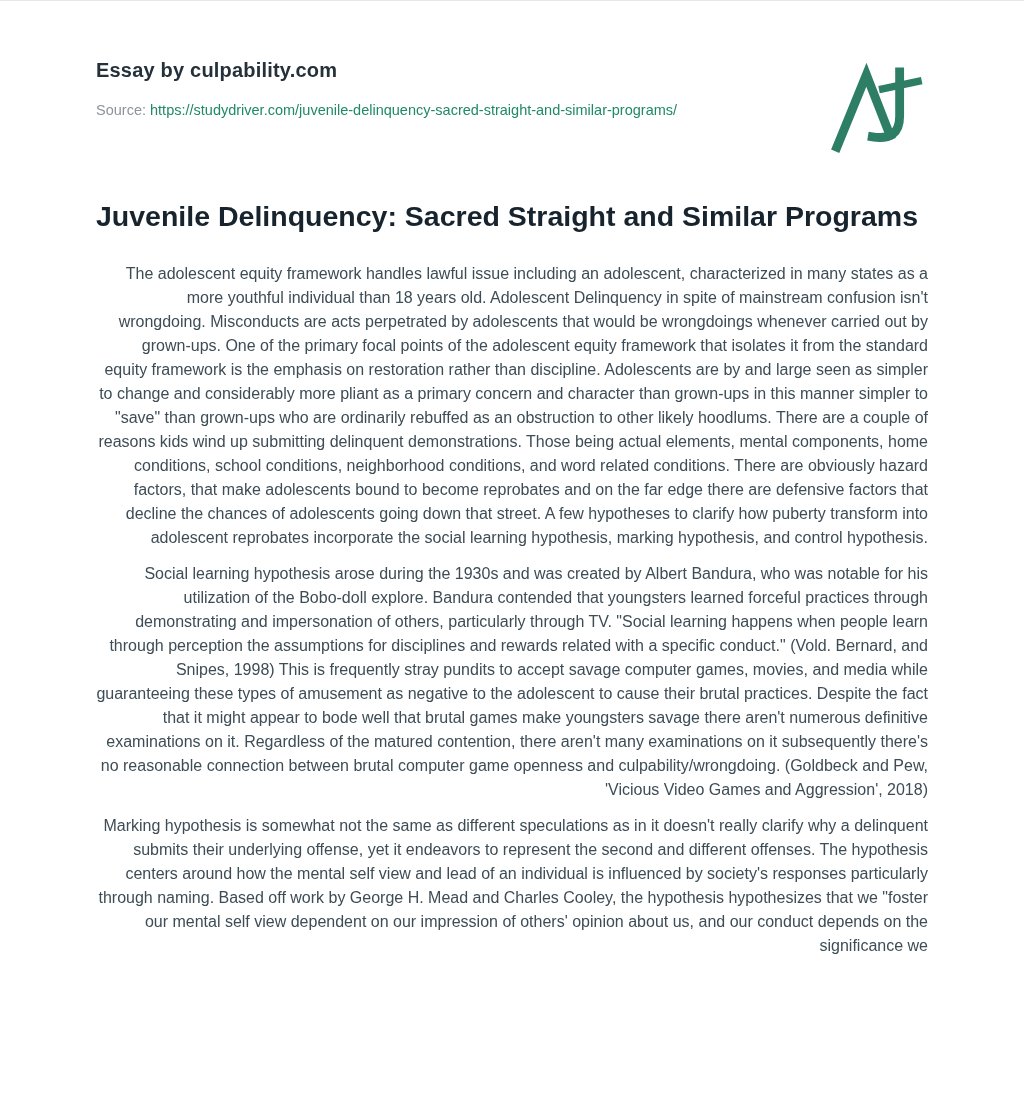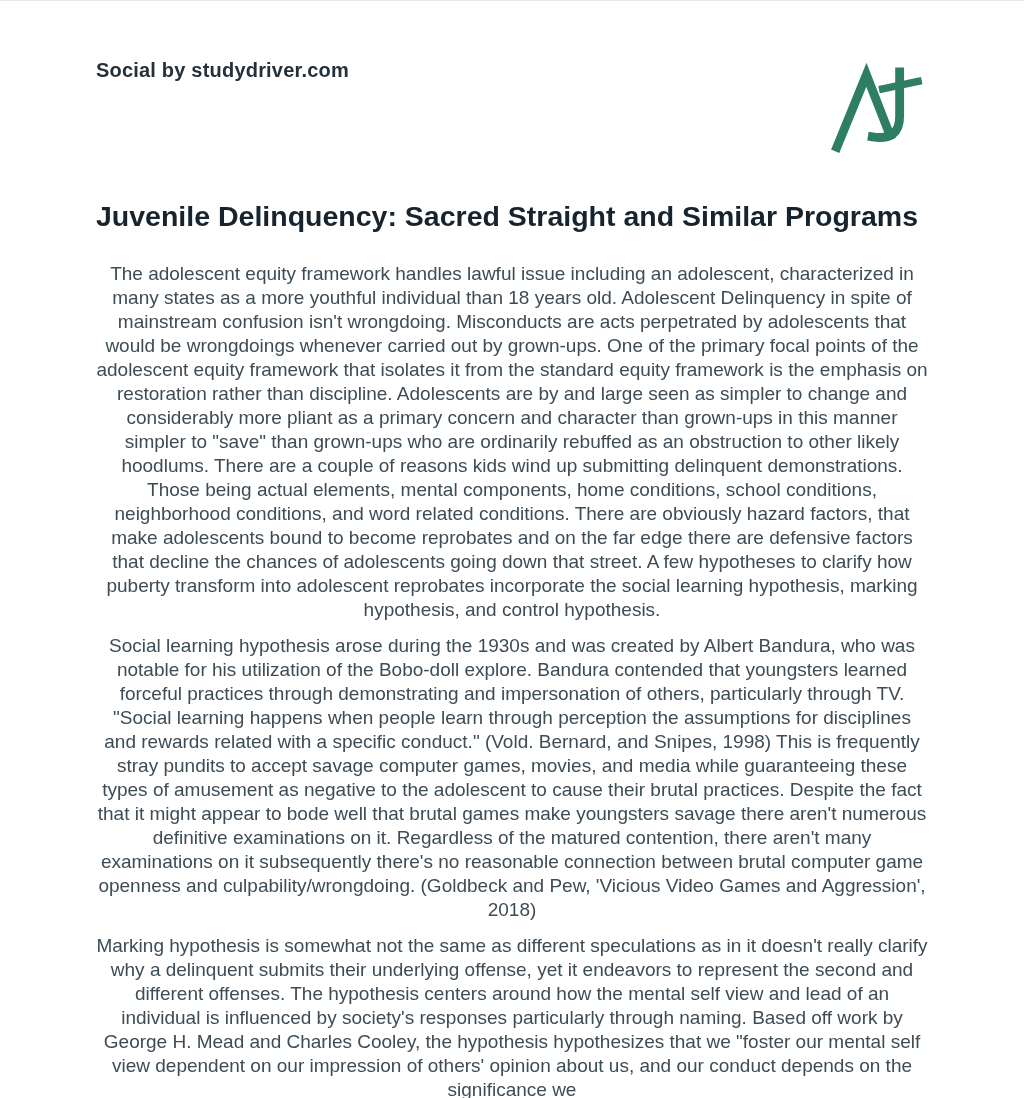--- a/index.html
+++ b/index.html
@@ -49,35 +49,39 @@
   .essay-title {
     margin-top: 36px;
     font-size: 28.5px;
     line-height: 39px;
     font-weight: 600;
     color: #17242e;
     max-width: 840px;
   }
   .essay-body { margin-top: 26px; max-width: 834px; }
   .essay-body p {
-    font-size: 19px;
+    font-size: 16px;
     line-height: 24px;
     color: #3d4c55;
     margin-bottom: 12px;
-    text-align: center;
+    text-align: right;
   }
 </style>
 </head>
 <body>
 
 <div class="page">
 
   <div class="header-row">
     <div class="header-left">
-      <div class="page-title">Social by studydriver.com</div>
+      <div class="page-title">Essay by culpability.com</div>
+      <div class="source-line">
+        <span>Source:</span>
+        <a href="#" class="source-link">https://studydriver.com/juvenile-delinquency-sacred-straight-and-similar-programs/</a>
+      </div>
     </div>
 
     <svg class="logo" viewBox="0 0 130 126" aria-hidden="true">
       <path d="M12 112 L52 14 L84 96" fill="none" stroke="#2e7e66" stroke-width="12" stroke-linecap="square"></path>
       <path d="M97 10 L97 70 Q97 104 60 98" fill="none" stroke="#2e7e66" stroke-width="12" stroke-linecap="square"></path>
       <path d="M74 33 L122 23" fill="none" stroke="#2e7e66" stroke-width="10" stroke-linecap="square"></path>
     </svg>
   </div>
 
   <article>

